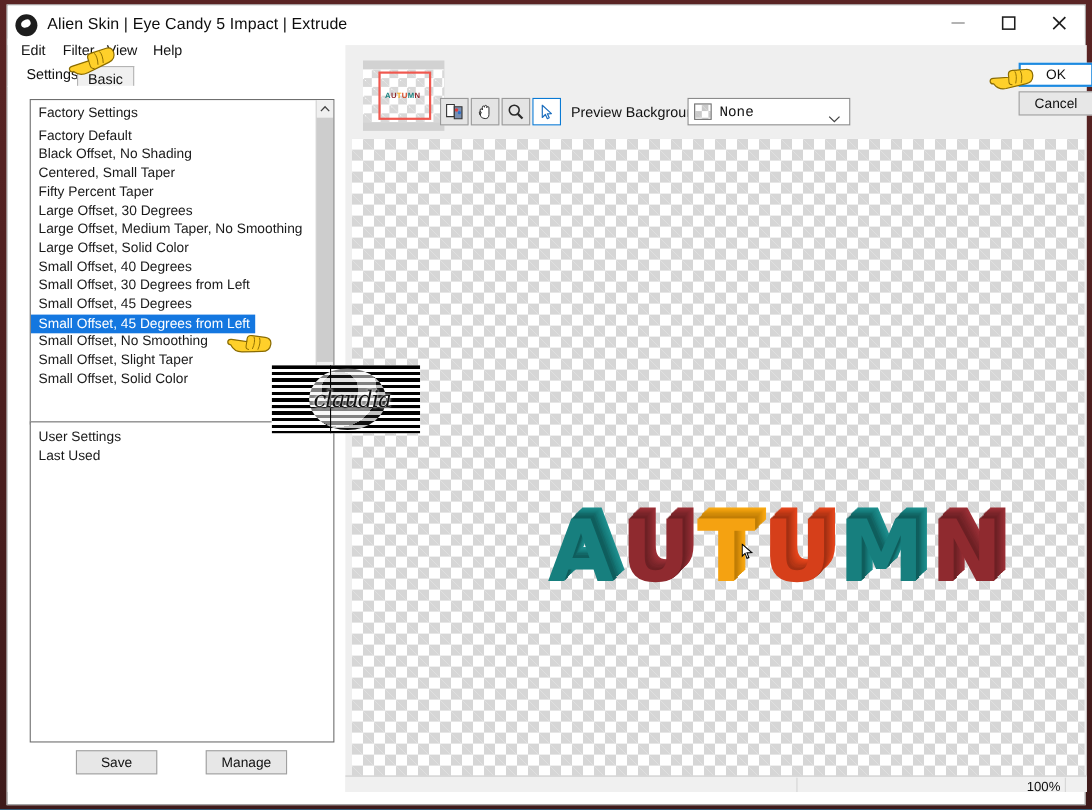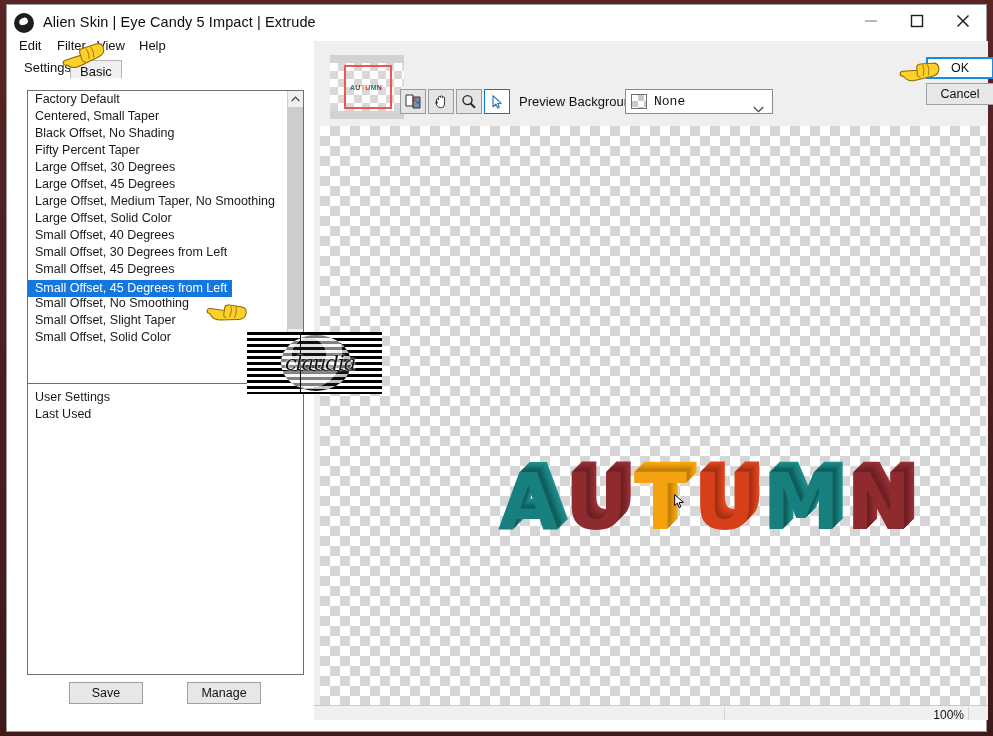--- a/index.html
+++ b/index.html
@@ -400,37 +400,35 @@
 
     <div class="tabstrip">
       <div class="tab active">Settings</div>
       <div class="tab inactive">Basic</div>
     </div>
 
     <div class="left-panel">
 
       <div class="list-box list-factory">
         <div class="list-inner">
+          <div class="li header" style="margin-top:3px">Factory Settings</div>
           <div class="li-wrap">
               <div class="li">Factory Default</div>
             </div>
           <div class="li-wrap">
+              <div class="li">Black Offset, No Shading</div>
+            </div>
+          <div class="li-wrap">
               <div class="li">Centered, Small Taper</div>
             </div>
           <div class="li-wrap">
-              <div class="li">Black Offset, No Shading</div>
-            </div>
-          <div class="li-wrap">
               <div class="li">Fifty Percent Taper</div>
             </div>
           <div class="li-wrap">
               <div class="li">Large Offset, 30 Degrees</div>
-            </div>
-          <div class="li-wrap">
-              <div class="li">Large Offset, 45 Degrees</div>
             </div>
           <div class="li-wrap">
               <div class="li">Large Offset, Medium Taper, No Smoothing</div>
             </div>
           <div class="li-wrap">
               <div class="li">Large Offset, Solid Color</div>
             </div>
           <div class="li-wrap">
               <div class="li">Small Offset, 40 Degrees</div>
             </div>

